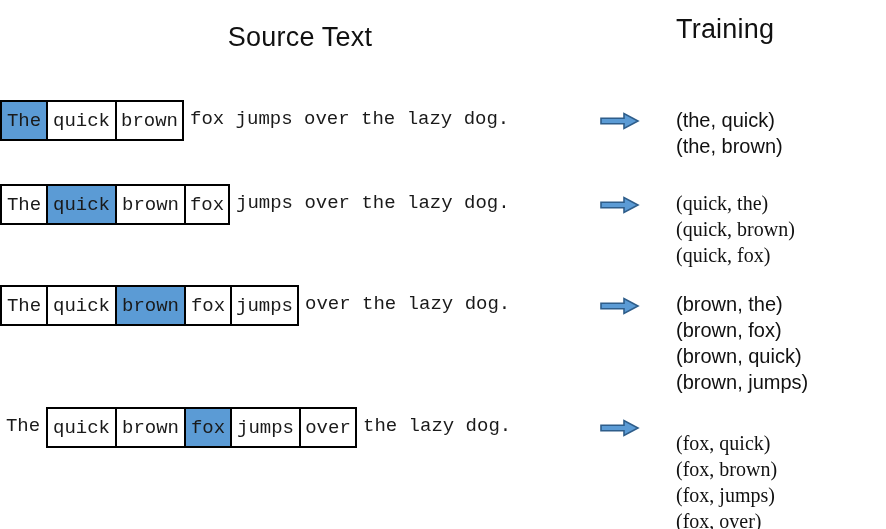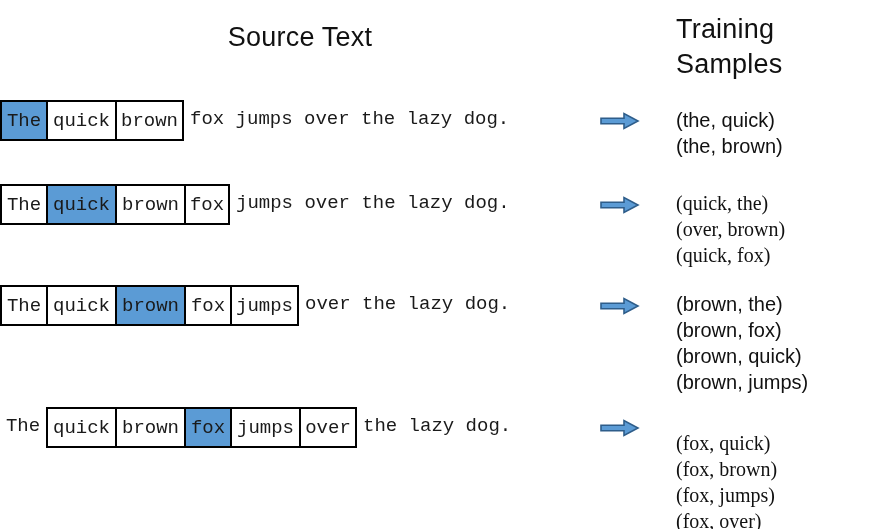--- a/index.html
+++ b/index.html
@@ -115,21 +115,20 @@
   }
   .samples .sample { display: block; white-space: pre; }
 </style>
 </head>
 <body>
 
 <div id="source-text-header">Source Text</div>
 
 <div id="training-samples-header">
   <span class="hdr-line">Training</span>
-  <span class="hdr-line">Samples</span>
 </div>
 
 <div id="rows-container">
     <div class="row" style="top: 100px;">
       <div class="sentence"><span class="tok boxed hl" style="width: 46px;">The</span><span class="tok boxed" style="width: 69px;">quick</span><span class="tok boxed last" style="width: 69px;">brown</span><span class="tail">fox jumps over the lazy dog.</span></div>
       <div class="arrow-wrap">
         <svg width="40" height="20" viewBox="0 0 40 20">
           <path d="M1,7.2 L24,7.2 L24,2.5 L38,10 L24,17.5 L24,12.8 L1,12.8 Z" fill="#5B9BD5" stroke="#2E5D8A" stroke-width="1.6" stroke-linejoin="miter"></path>
         </svg>
       </div>
@@ -141,21 +140,21 @@
     <div class="row" style="top: 184px;">
       <div class="sentence"><span class="tok boxed" style="width: 46px;">The</span><span class="tok boxed hl" style="width: 69px;">quick</span><span class="tok boxed" style="width: 69px;">brown</span><span class="tok boxed last" style="width: 46px;">fox</span><span class="tail">jumps over the lazy dog.</span></div>
       <div class="arrow-wrap">
         <svg width="40" height="20" viewBox="0 0 40 20">
           <path d="M1,7.2 L24,7.2 L24,2.5 L38,10 L24,17.5 L24,12.8 L1,12.8 Z" fill="#5B9BD5" stroke="#2E5D8A" stroke-width="1.6" stroke-linejoin="miter"></path>
         </svg>
       </div>
     </div>
     <div class="samples" style="top: 190px; font-family: Liberation Serif, serif;">
       <span class="sample">(quick, the)</span>
-      <span class="sample">(over, brown)</span>
+      <span class="sample">(quick, brown)</span>
       <span class="sample">(quick, fox)</span>
     </div>
     <div class="row" style="top: 285px;">
       <div class="sentence"><span class="tok boxed" style="width: 46px;">The</span><span class="tok boxed" style="width: 69px;">quick</span><span class="tok boxed hl" style="width: 69px;">brown</span><span class="tok boxed" style="width: 46px;">fox</span><span class="tok boxed last" style="width: 69px;">jumps</span><span class="tail">over the lazy dog.</span></div>
       <div class="arrow-wrap">
         <svg width="40" height="20" viewBox="0 0 40 20">
           <path d="M1,7.2 L24,7.2 L24,2.5 L38,10 L24,17.5 L24,12.8 L1,12.8 Z" fill="#5B9BD5" stroke="#2E5D8A" stroke-width="1.6" stroke-linejoin="miter"></path>
         </svg>
       </div>
     </div>

